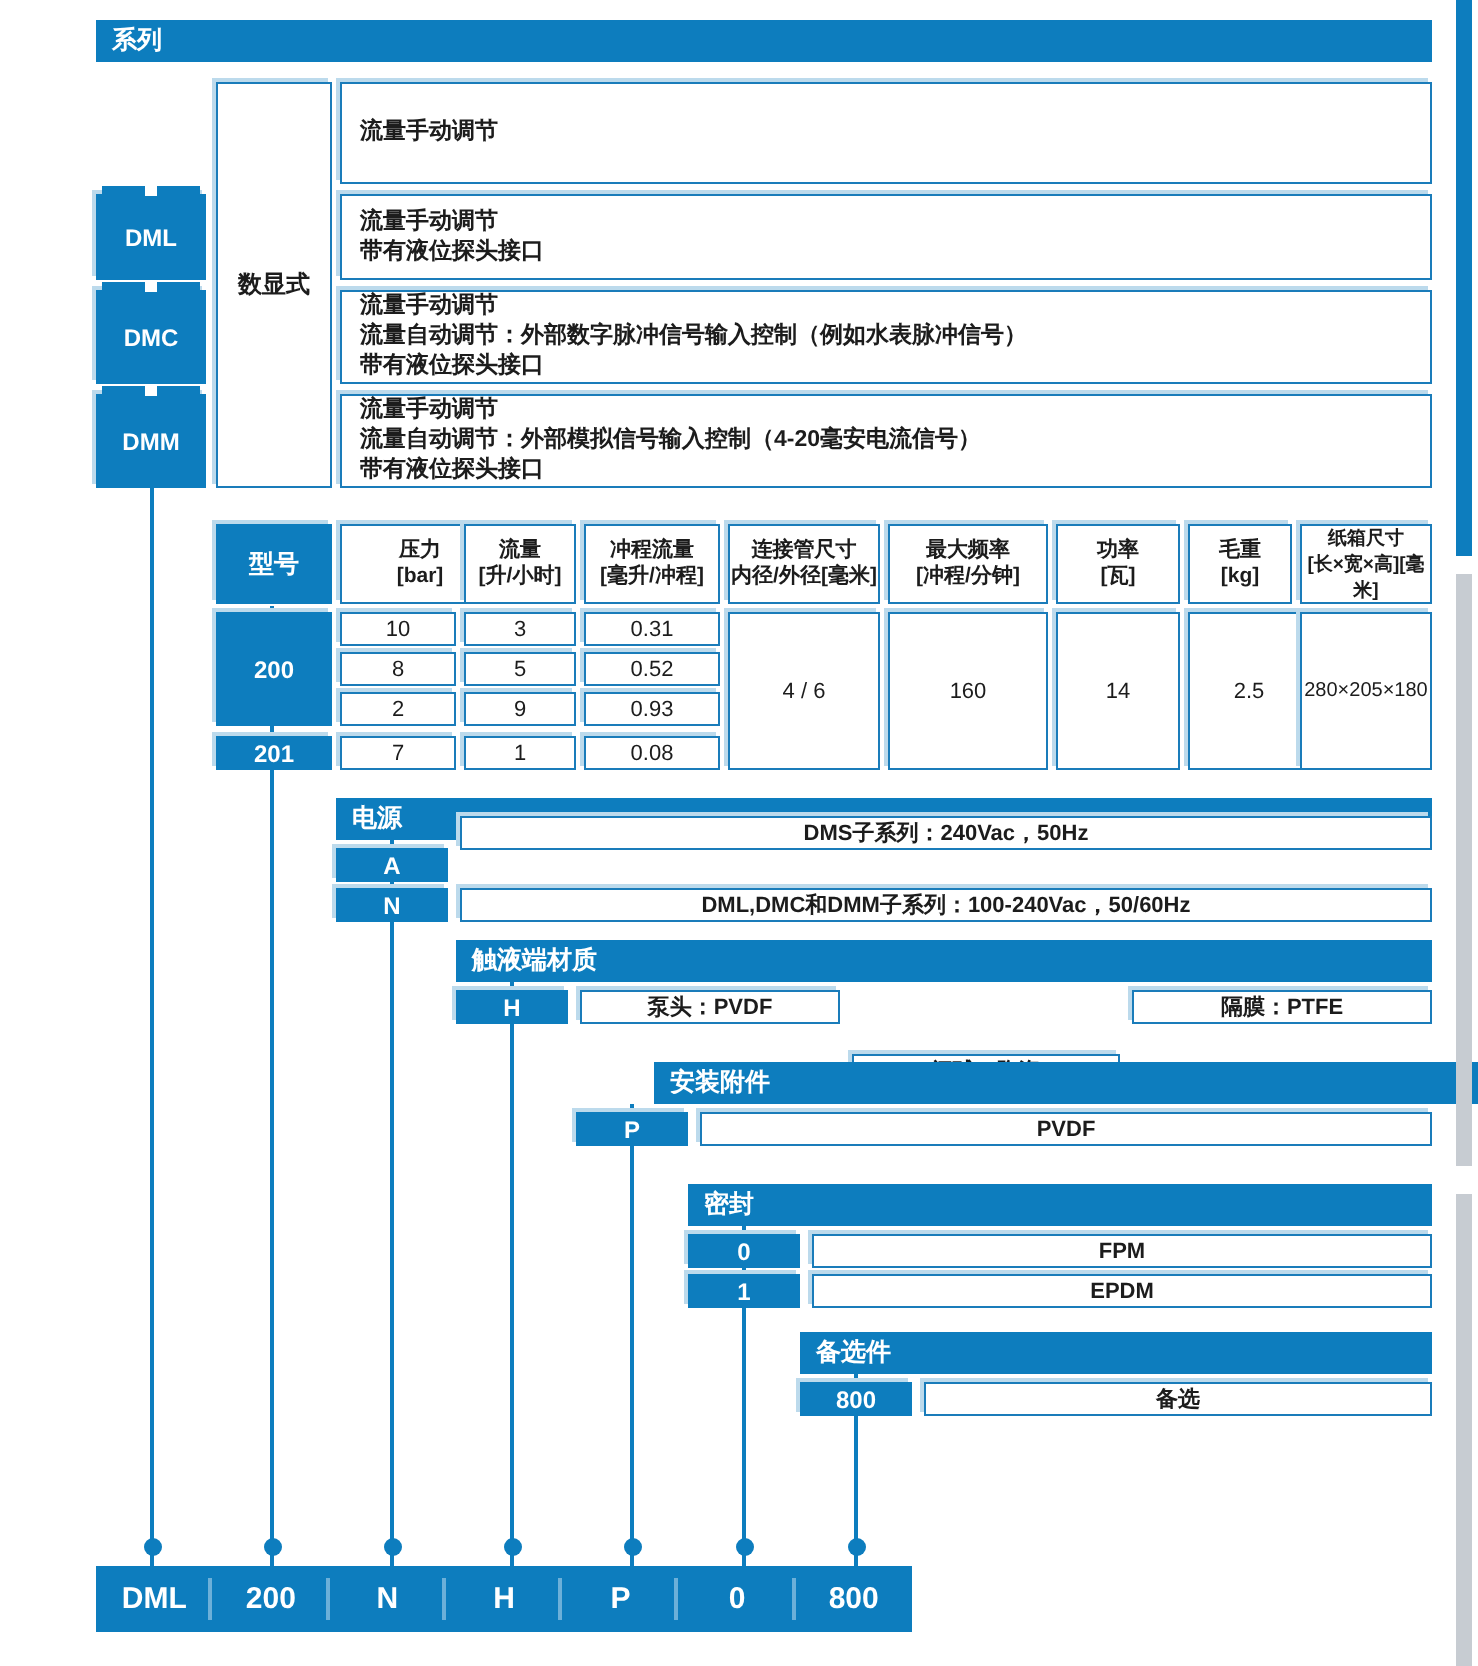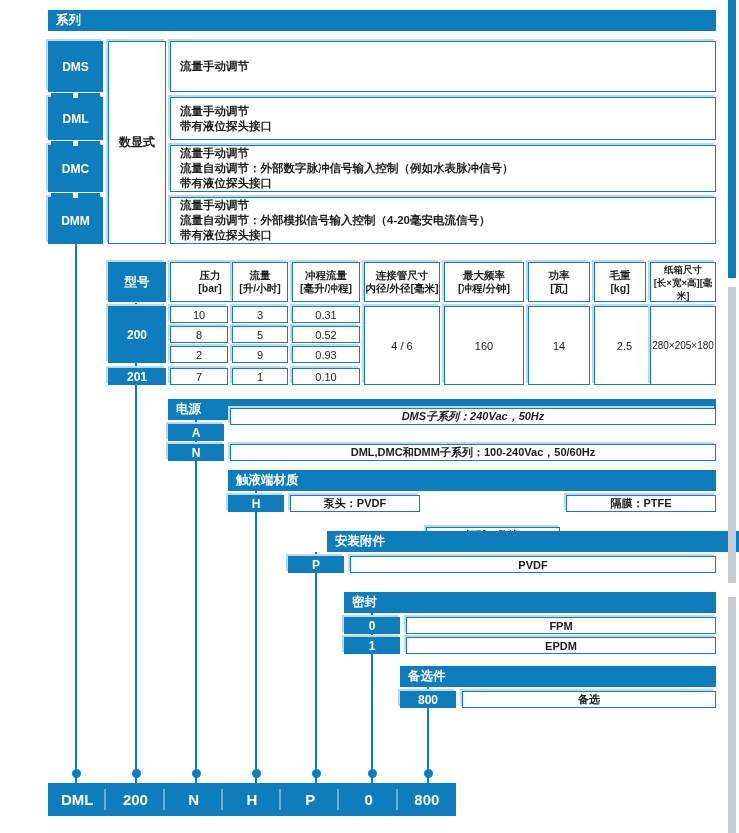--- a/index.html
+++ b/index.html
@@ -50,23 +50,20 @@
   <div class="abs dot" style="left:191.5px;top:769px;"></div>
   <div class="abs dot" style="left:251.5px;top:769px;"></div>
   <div class="abs dot" style="left:311.5px;top:769px;"></div>
   <div class="abs dot" style="left:367.5px;top:769px;"></div>
   <div class="abs dot" style="left:423.5px;top:769px;"></div>
 
   <div class="abs hdr-bar" style="left:48px;top:10px;width:668px;">
     <span>系列</span>
   </div>
 
-  <div class="abs code-cell" style="left:48px;top:41px;width:55px;height:51px;">
-      <span>DMS</span>
-    </div>
   <div class="abs code-cell" style="left:48px;top:97px;width:55px;height:43px;">
       <span>DML</span>
     </div>
   <div class="abs code-cell" style="left:48px;top:145px;width:55px;height:47px;">
       <span>DMC</span>
     </div>
   <div class="abs code-cell" style="left:48px;top:197px;width:55px;height:47px;">
       <span>DMM</span>
     </div>
 
@@ -167,21 +164,21 @@
       <span>0.93</span>
     </div>
 
   <div class="abs ncell" style="left:170px;top:368px;width:58px;height:17px;">
       <span>7</span>
     </div>
   <div class="abs ncell" style="left:232px;top:368px;width:56px;height:17px;">
       <span>1</span>
     </div>
   <div class="abs ncell" style="left:292px;top:368px;width:68px;height:17px;">
-      <span>0.10</span>
+      <span>0.08</span>
     </div>
 
   <div class="abs ncell" style="left:364px;top:306px;width:76px;height:79px;">
       <span>4 / 6</span>
     </div>
   <div class="abs ncell" style="left:444px;top:306px;width:80px;height:79px;">
       <span>160</span>
     </div>
   <div class="abs ncell" style="left:528px;top:306px;width:62px;height:79px;">
       <span>14</span>
@@ -192,21 +189,21 @@
   <div class="abs ncell" style="left:650px;top:306px;width:66px;height:79px;font-size:10px;">
       <span>280×205×180</span>
     </div>
 
   <div class="abs hdr-bar" style="left:168px;top:399px;width:548px;">
     <span>电源</span>
   </div>
   <div class="abs code-cell" style="left:168px;top:424px;width:56px;height:17px;">
       <span>A</span>
     </div>
-  <div class="abs wbox" style="left:230px;top:408px;width:486px;height:17px;font-style:italic;">
+  <div class="abs wbox" style="left:230px;top:408px;width:486px;height:17px;">
       <span>DMS子系列：240Vac，50Hz</span>
     </div>
   <div class="abs code-cell" style="left:168px;top:444px;width:56px;height:17px;">
       <span>N</span>
     </div>
   <div class="abs wbox" style="left:230px;top:444px;width:486px;height:17px;">
       <span>DML,DMC和DMM子系列：100-240Vac，50/60Hz</span>
     </div>
 
   <div class="abs hdr-bar" style="left:228px;top:470px;width:488px;">

